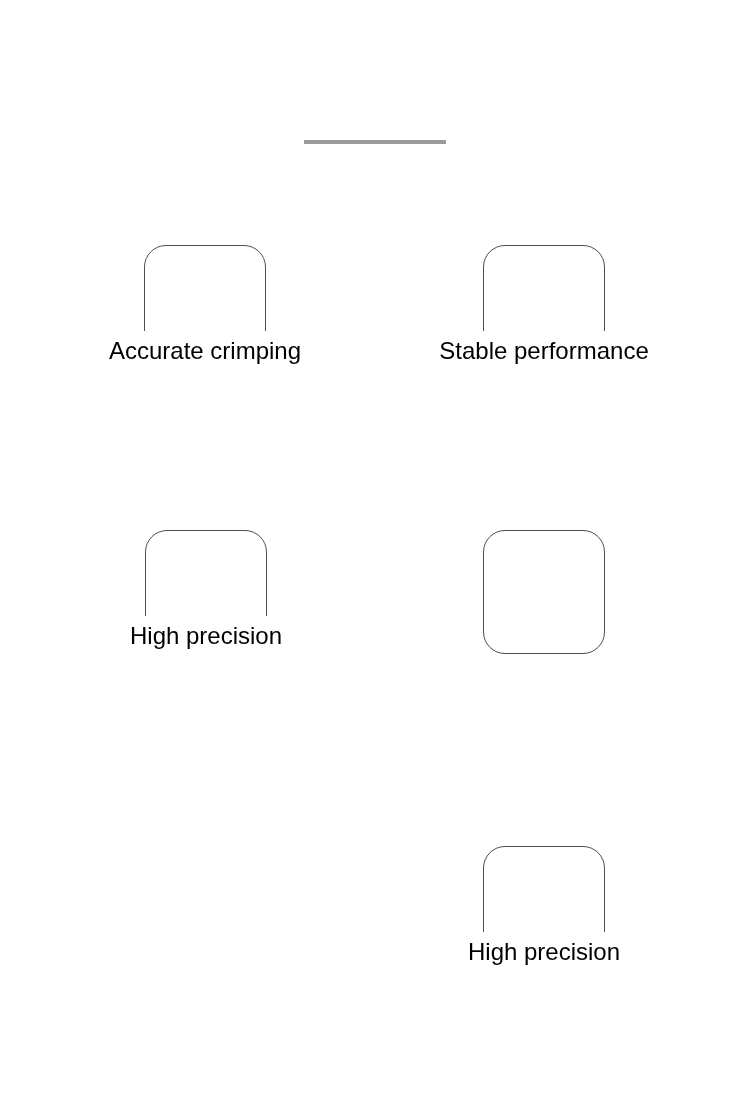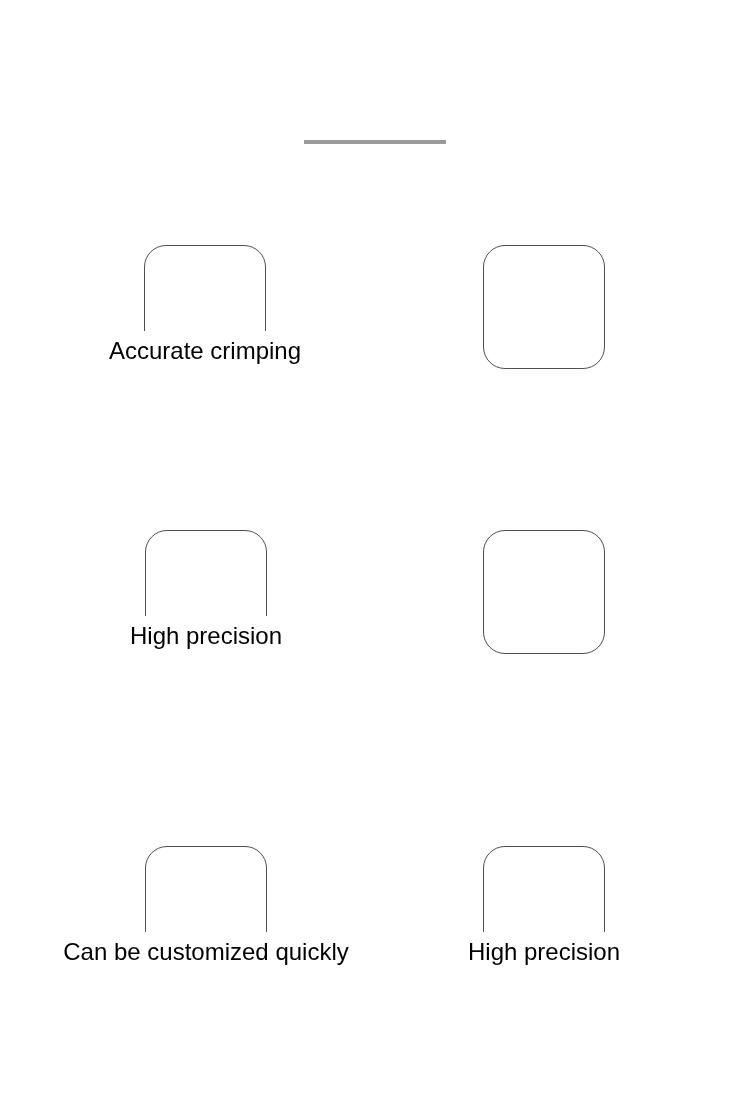--- a/index.html
+++ b/index.html
@@ -71,34 +71,31 @@
 
   <div class="divider"></div>
 
   <div class="item" style="left:144px; top:245px;">
     <div class="box"></div>
     <div class="label">Accurate crimping</div>
   </div>
 
   <div class="item" style="left:483px; top:245px;">
     <div class="box"></div>
+    <div class="label">Stable performance</div>
   </div>
 
   <div class="item" style="left:145px; top:530px;">
     <div class="box"></div>
     <div class="label">High precision</div>
   </div>
 
   <div class="item" style="left:483px; top:530px;">
     <div class="box"></div>
   </div>
 
-  <div class="item" style="left:145px; top:846px;">
-    <div class="box"></div>
-    <div class="label">Can be customized quickly</div>
-  </div>
 
   <div class="item" style="left:483px; top:846px;">
     <div class="box"></div>
     <div class="label">High precision</div>
   </div>
 
 </div>
 
 </body></html>

